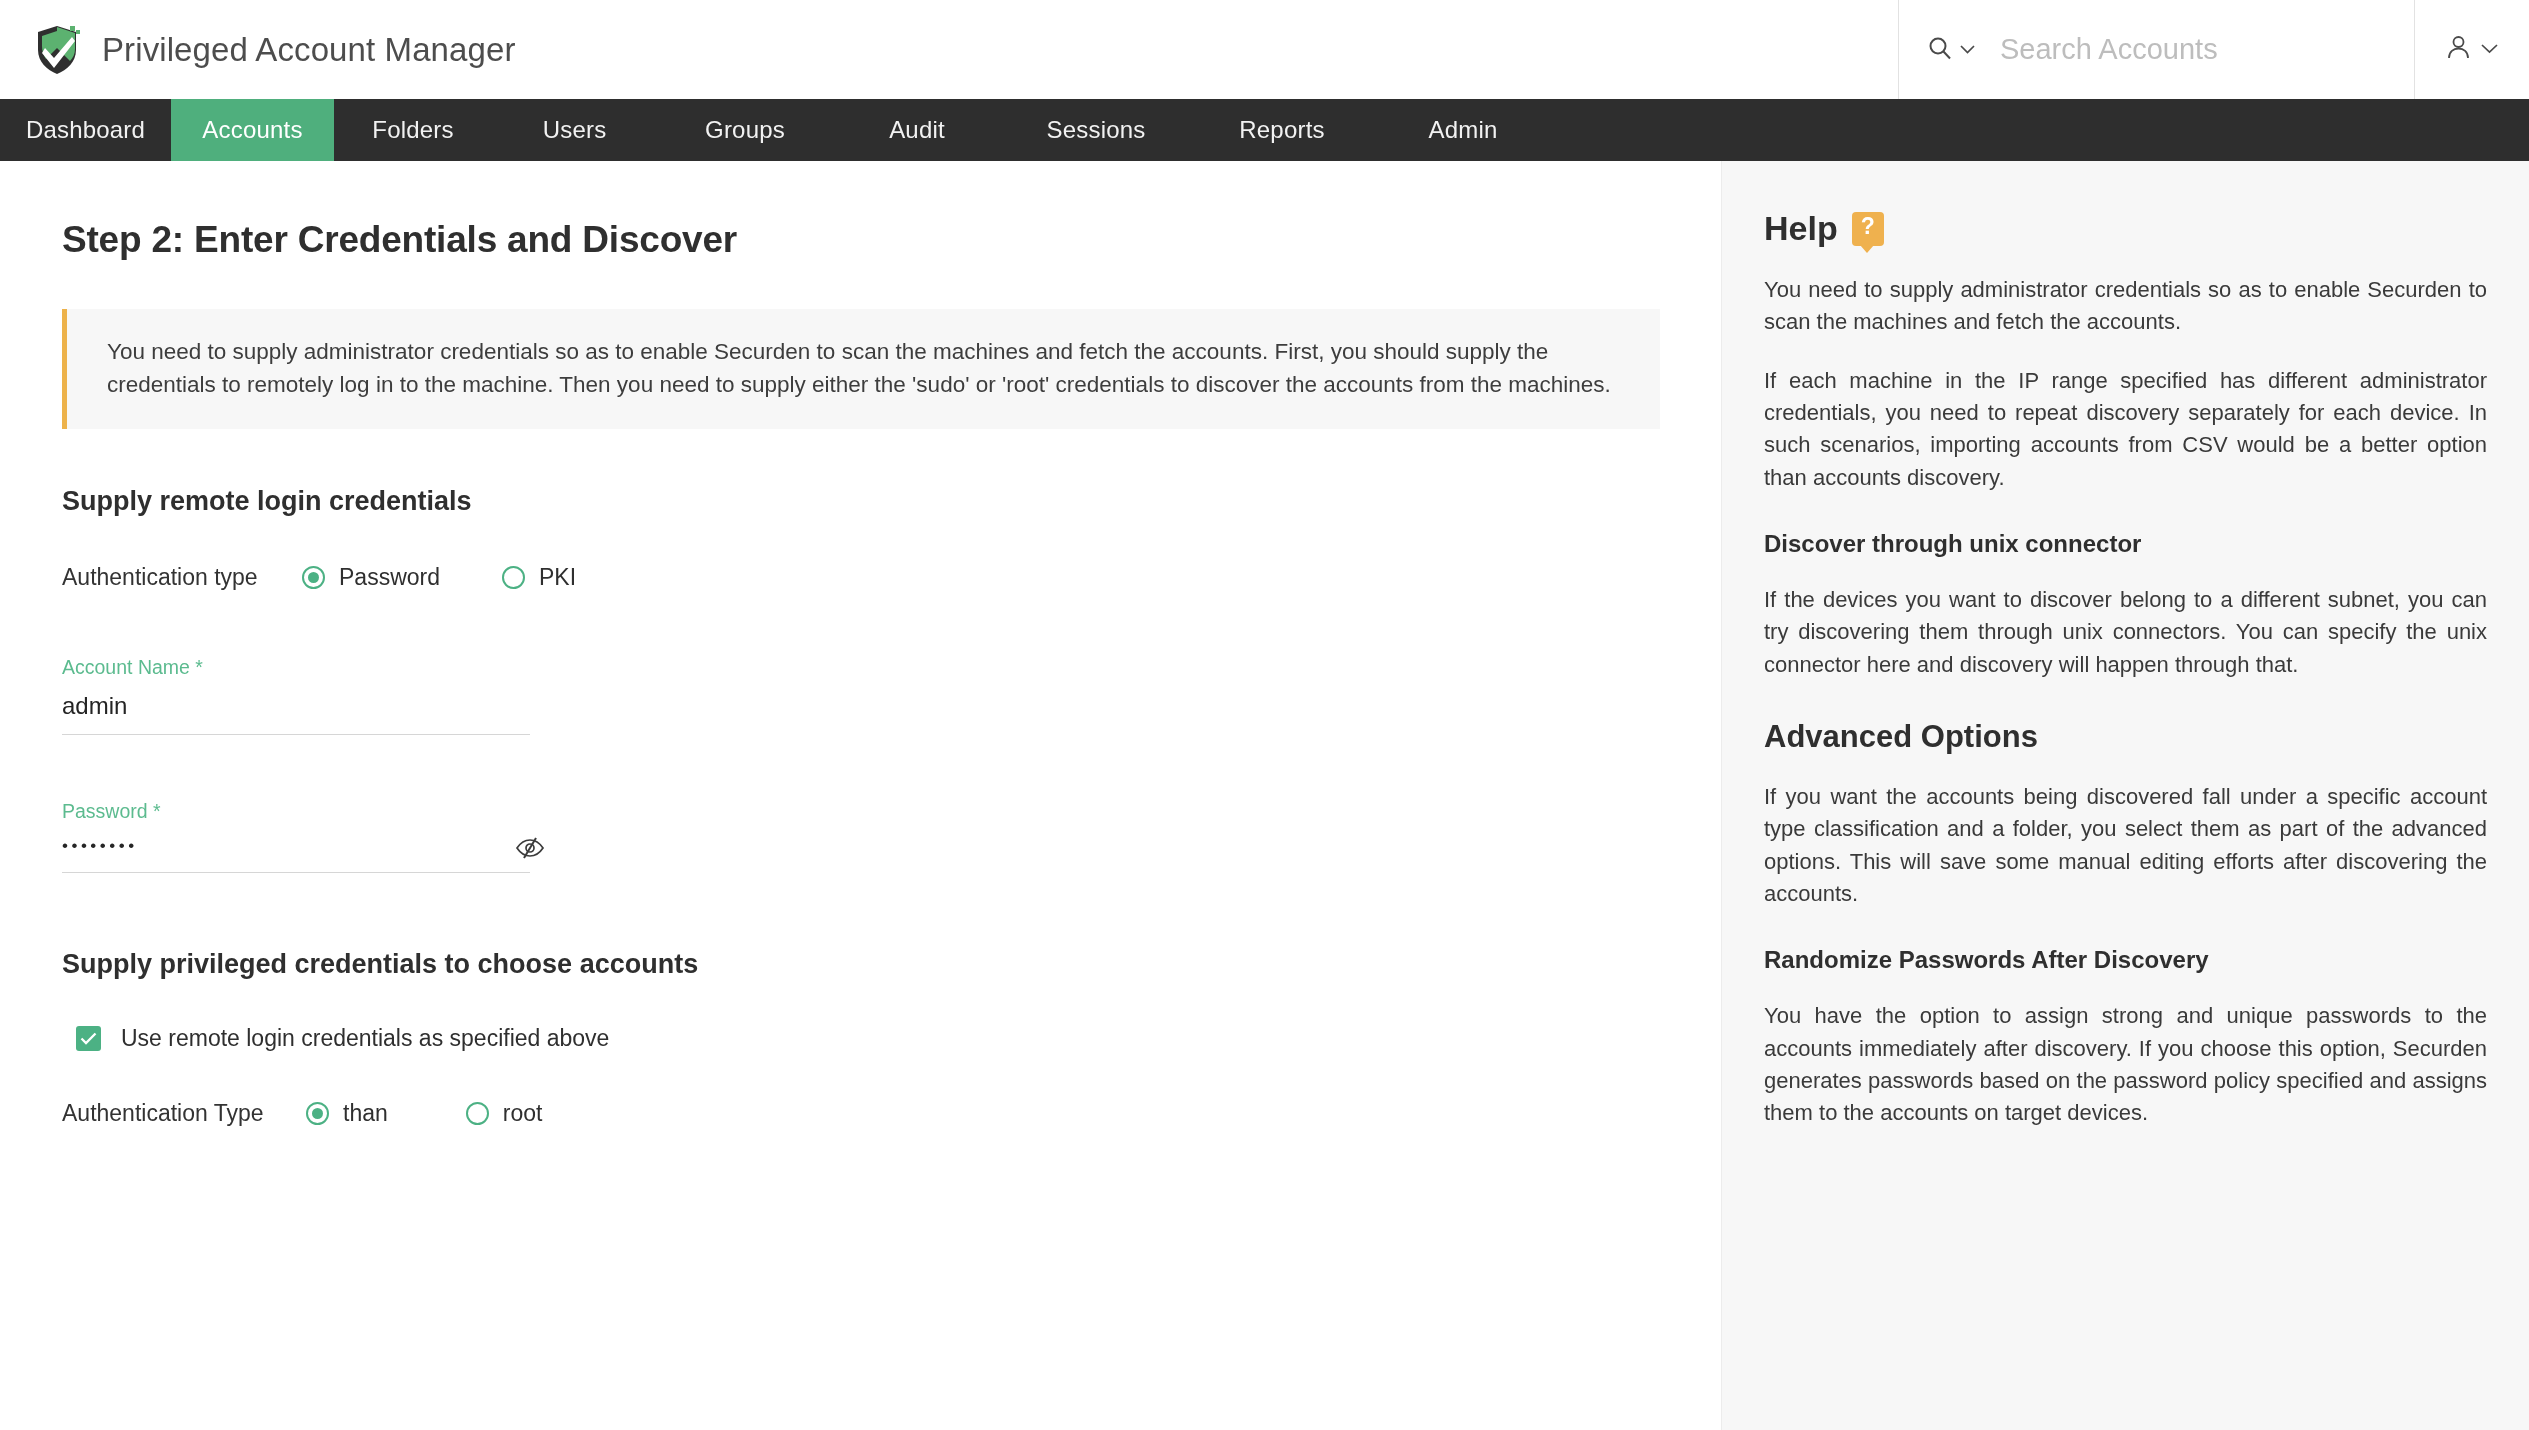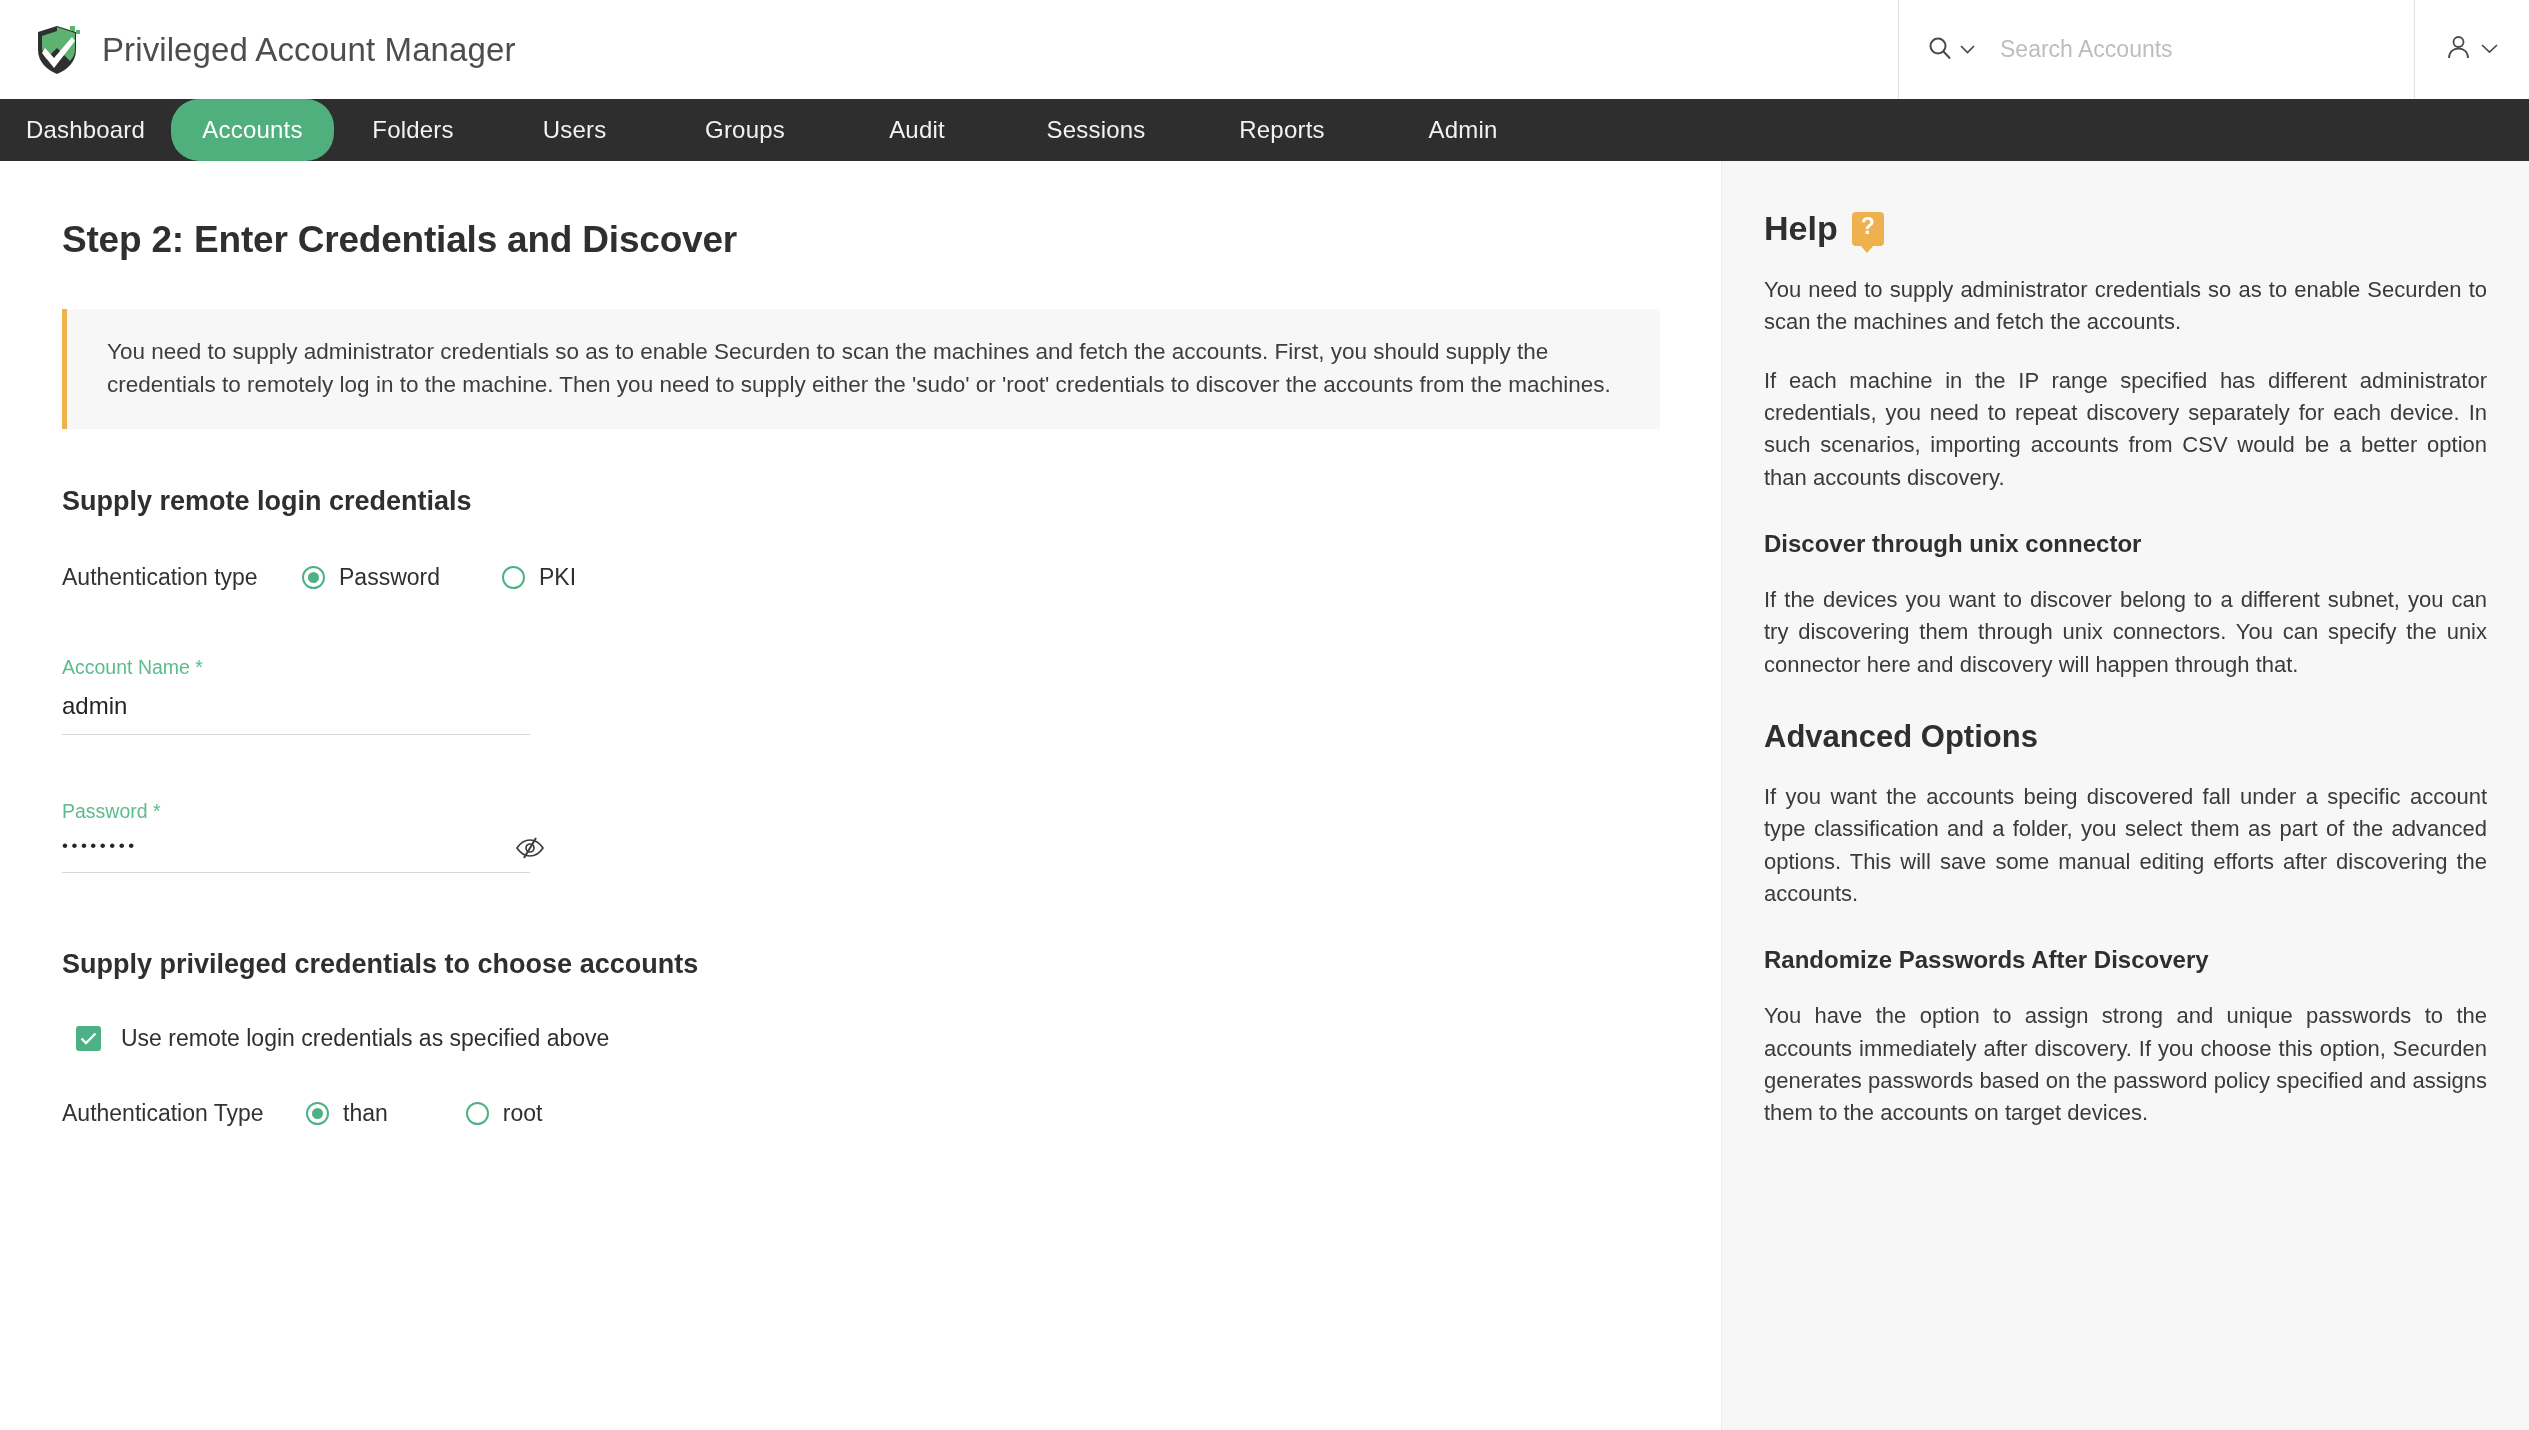--- a/index.html
+++ b/index.html
@@ -45,21 +45,21 @@
     align-items: center;
     border-left: 1px solid #e2e2e2;
     padding: 0 26px 0 28px;
     width: 516px;
     gap: 14px;
   }
   .search-icon-group { display: flex; align-items: center; gap: 6px; color: #5a5a5a; }
   .search-input {
     border: none;
     outline: none;
-    font-size: 23px;
+    font-size: 29px;
     color: #3c3c3c;
     font-family: "Liberation Sans", sans-serif;
     background: transparent;
     flex: 1;
     padding-left: 10px;
   }
   .search-input::placeholder { color: #bdbdbd; }
   .user-box {
     display: flex;
     align-items: center;
@@ -79,21 +79,20 @@
   .nav-item {
     color: #f2f2f2;
     font-size: 24px;
     display: flex;
     align-items: center;
     justify-content: center;
     padding: 0 14px;
     cursor: pointer;
     white-space: nowrap;
     letter-spacing: 0.2px;
-    border-radius: 28px;
   }
   .nav-item.active { background: #4faf7d; color: #ffffff; }
 
   
   .content {
     display: flex;
     height: calc(1430px - 99px - 62px);
     align-items: stretch;
   }
   .main-pane {

